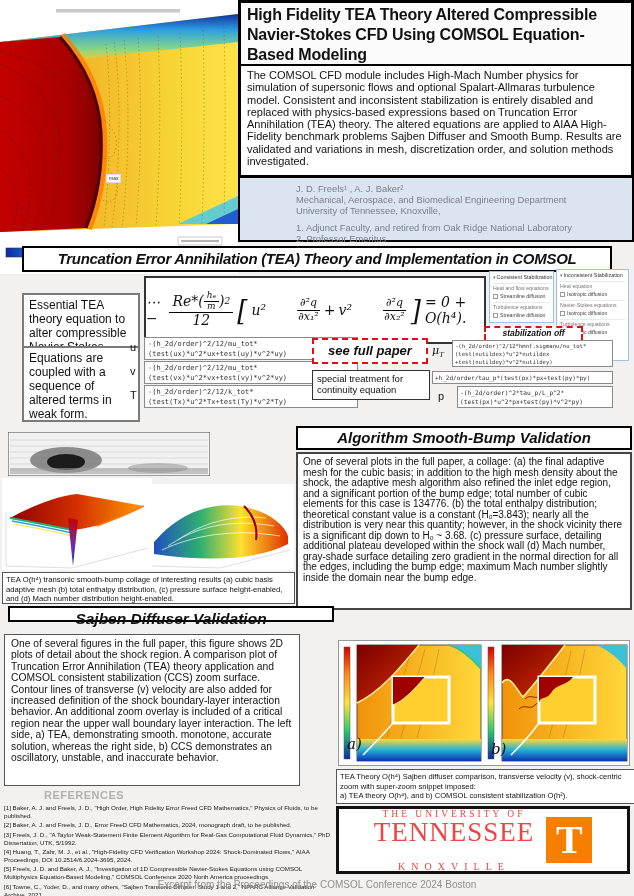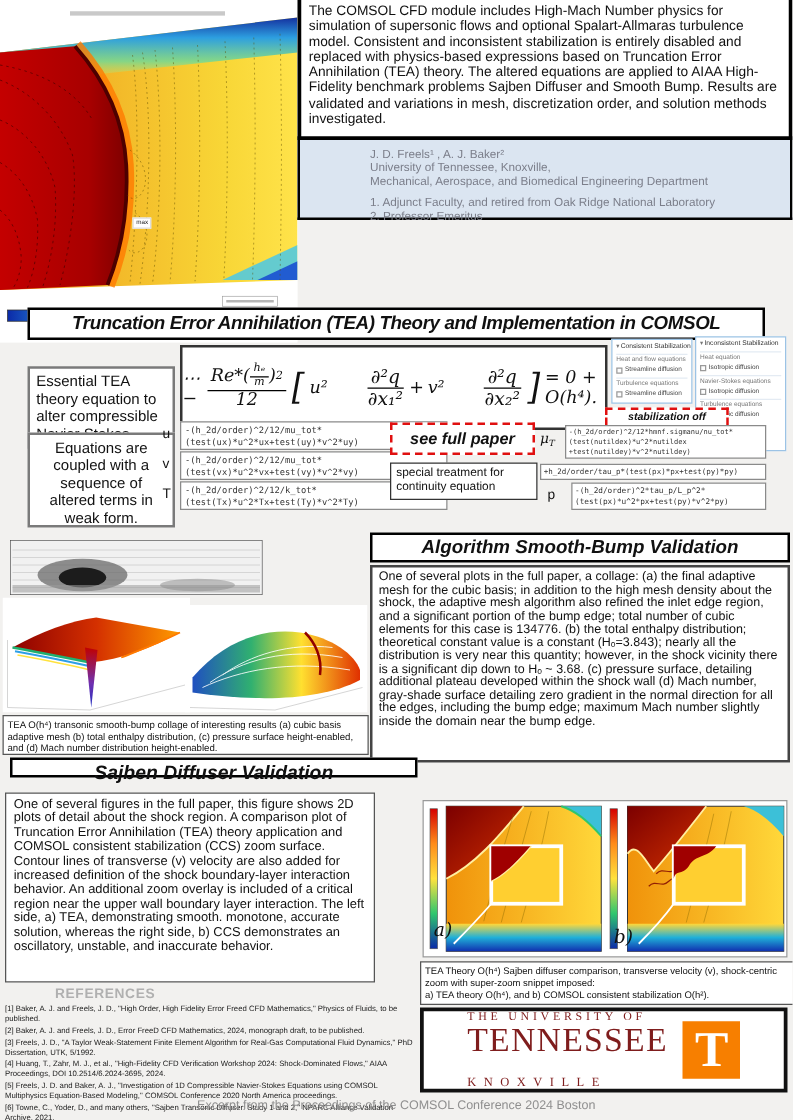--- a/index.html
+++ b/index.html
@@ -21,29 +21,29 @@
   #authors-box{background:#dbe5f1;border:2px solid #000;border-top:0;height:64px;
              color:#7b7e8a;font-size:9.4px;line-height:11.2px;padding:5px 4px 0 56px;}
   .authors-note{margin-top:0;}
   #authors-notes{margin-top:5px;}
 
   
   .sec-header{background:#fff;border:2px solid #000;font-weight:bold;text-align:center;font-style:italic;}
   #sec1-header{left:22px;top:246px;width:590px;height:26px;font-size:15px;line-height:22px;letter-spacing:-0.3px;}
   .note{background:#fff;border:2px solid #7a7a7a;font-size:12px;line-height:14px;padding:3px 5px;}
   #tea-note1{left:22px;top:276px;width:118px;height:66px;margin-top:17px;}
-  #tea-note2{left:22px;top:346px;width:118px;height:76px;text-align:center;}
+  #tea-note2{left:22px;top:346px;width:118px;height:76px;}
   #eq-box{left:144px;top:276px;width:342px;height:68px;background:#fff;border:2px solid #333;
           display:flex;align-items:center;justify-content:center;
           font-family:"DejaVu Serif",serif;font-style:italic;font-size:14px;gap:3px;}
   .frac{display:inline-flex;flex-direction:column;align-items:center;vertical-align:middle;line-height:1.1;}
   .frac .fnum{border-bottom:1px solid #000;padding:0 3px;display:flex;align-items:center;gap:0;}
   .frac .fden{padding:0 2px;}
   .frac.small{font-size:9px;}
-  .frac.deriv{font-size:15px;margin-left:27px;}
+  .frac.deriv{font-size:11px;margin-left:27px;}
   .brak{font-size:26px;font-weight:400;transform:scaleY(1.1);margin:0 1px;}
   .eq-sup{font-size:9px;vertical-align:super;}
 
   
   .stabpanel{background:#fff;border:1px solid #9cc3e5;font-size:5.2px;color:#444;padding:2px 3px;line-height:7px;}
   .ptitle{color:#333;font-size:5.4px;white-space:nowrap;}
   .exp::before{content:"▾";font-size:5px;color:#777;margin-right:1px;}
   .pgroup-name{color:#777;margin-top:2px;border-top:1px solid #e4ebf3;padding-top:1px;white-space:nowrap;}
   .pitem{display:flex;align-items:center;gap:2px;margin-top:1px;white-space:nowrap;}
   .cbx{width:5px;height:5px;border:1px solid #9a9a9a;background:#fdfdfd;flex:0 0 auto;}
@@ -87,21 +87,21 @@
   #label-a{left:8px;top:94px;} #label-b{left:152px;top:99px;}
   #sajben-caption{left:336px;top:769px;width:308px;height:35px;background:#fff;border:1px solid #555;
                   font-size:7.6px;line-height:9.6px;padding:2px 3px;white-space:pre-line;}
   
   #refs-title{left:20px;top:789px;font-size:11px;font-weight:bold;color:#b0b0b0;letter-spacing:0.5px;margin-left:24px;}
   #refs{left:4px;top:804px;width:332px;font-size:6.2px;line-height:7.9px;color:#1a1a1a;}
   .ref{margin-bottom:1.5px;}
   
   #ut-logo{left:336px;top:806px;width:294px;height:68px;background:#fff;border:3px solid #111;
            display:flex;align-items:center;justify-content:center;gap:12px;}
-  #ut-text{text-align:left;color:#7f1d1d;font-family:"Liberation Serif",serif;}
+  #ut-text{text-align:center;color:#ef4444;font-family:"Liberation Serif",serif;}
   #ut-line1{font-size:9.5px;letter-spacing:3px;}
   #ut-line2{font-size:27px;line-height:26px;letter-spacing:1px;}
   #ut-line3{font-size:10px;letter-spacing:6px;margin-top:16px;}
   #ut-t{width:46px;height:46px;background:#F77F00;display:flex;align-items:center;justify-content:center;
         color:#fff;font-family:"Liberation Serif",serif;font-weight:bold;font-size:40px;line-height:46px;}
   
   #footer{left:0;top:877px;width:634px;height:19px;text-align:center;font-size:10px;color:#8f8f8f;line-height:16px;}
 </style>
 </head>
 <body>
@@ -171,25 +171,26 @@
         <rect x="84" y="258" width="8" height="2"></rect>
       <rect x="128" y="258" width="8" height="2"></rect>
         <rect x="172" y="258" width="8" height="2"></rect>
       <rect x="208" y="258" width="8" height="2"></rect>
     </g>
   </svg>
   <div id="hero-max" class="abs">max</div>
 </div>
 
 <div id="head-col" class="abs">
+  <div id="title-box">High Fidelity TEA Theory Altered Compressible Navier-Stokes CFD Using COMSOL Equation-Based Modeling</div>
   <div id="abstract-box">The COMSOL CFD module includes High-Mach Number physics for simulation of supersonic flows and optional Spalart-Allmaras turbulence model. Consistent and inconsistent stabilization is entirely disabled and replaced with physics-based expressions based on Truncation Error Annihilation (TEA) theory.  The altered equations are applied to AIAA High-Fidelity benchmark problems Sajben Diffuser and Smooth Bump.  Results are validated and variations in mesh, discretization order, and solution methods investigated.</div>
   <div id="authors-box">
     <div>J. D. Freels¹ , A. J. Baker²</div>
+    <div>Mechanical, Aerospace, and Biomedical Engineering  Department</div>
     <div>University of Tennessee, Knoxville,</div>
-    <div>Mechanical, Aerospace, and Biomedical Engineering  Department</div>
     <div id="authors-notes">
       <div class="authors-note">1. Adjunct Faculty,  and retired from Oak Ridge National Laboratory</div>
       <div class="authors-note">2. Professor Emeritus</div>
     </div>
   </div>
 </div>
 
 <div id="sec1-header" class="abs sec-header">Truncation Error Annihilation (TEA) Theory and Implementation in COMSOL</div>
 
 <div id="tea-note1" class="abs note">Essential TEA theory equation to alter compressible  Navier Stokes</div>

